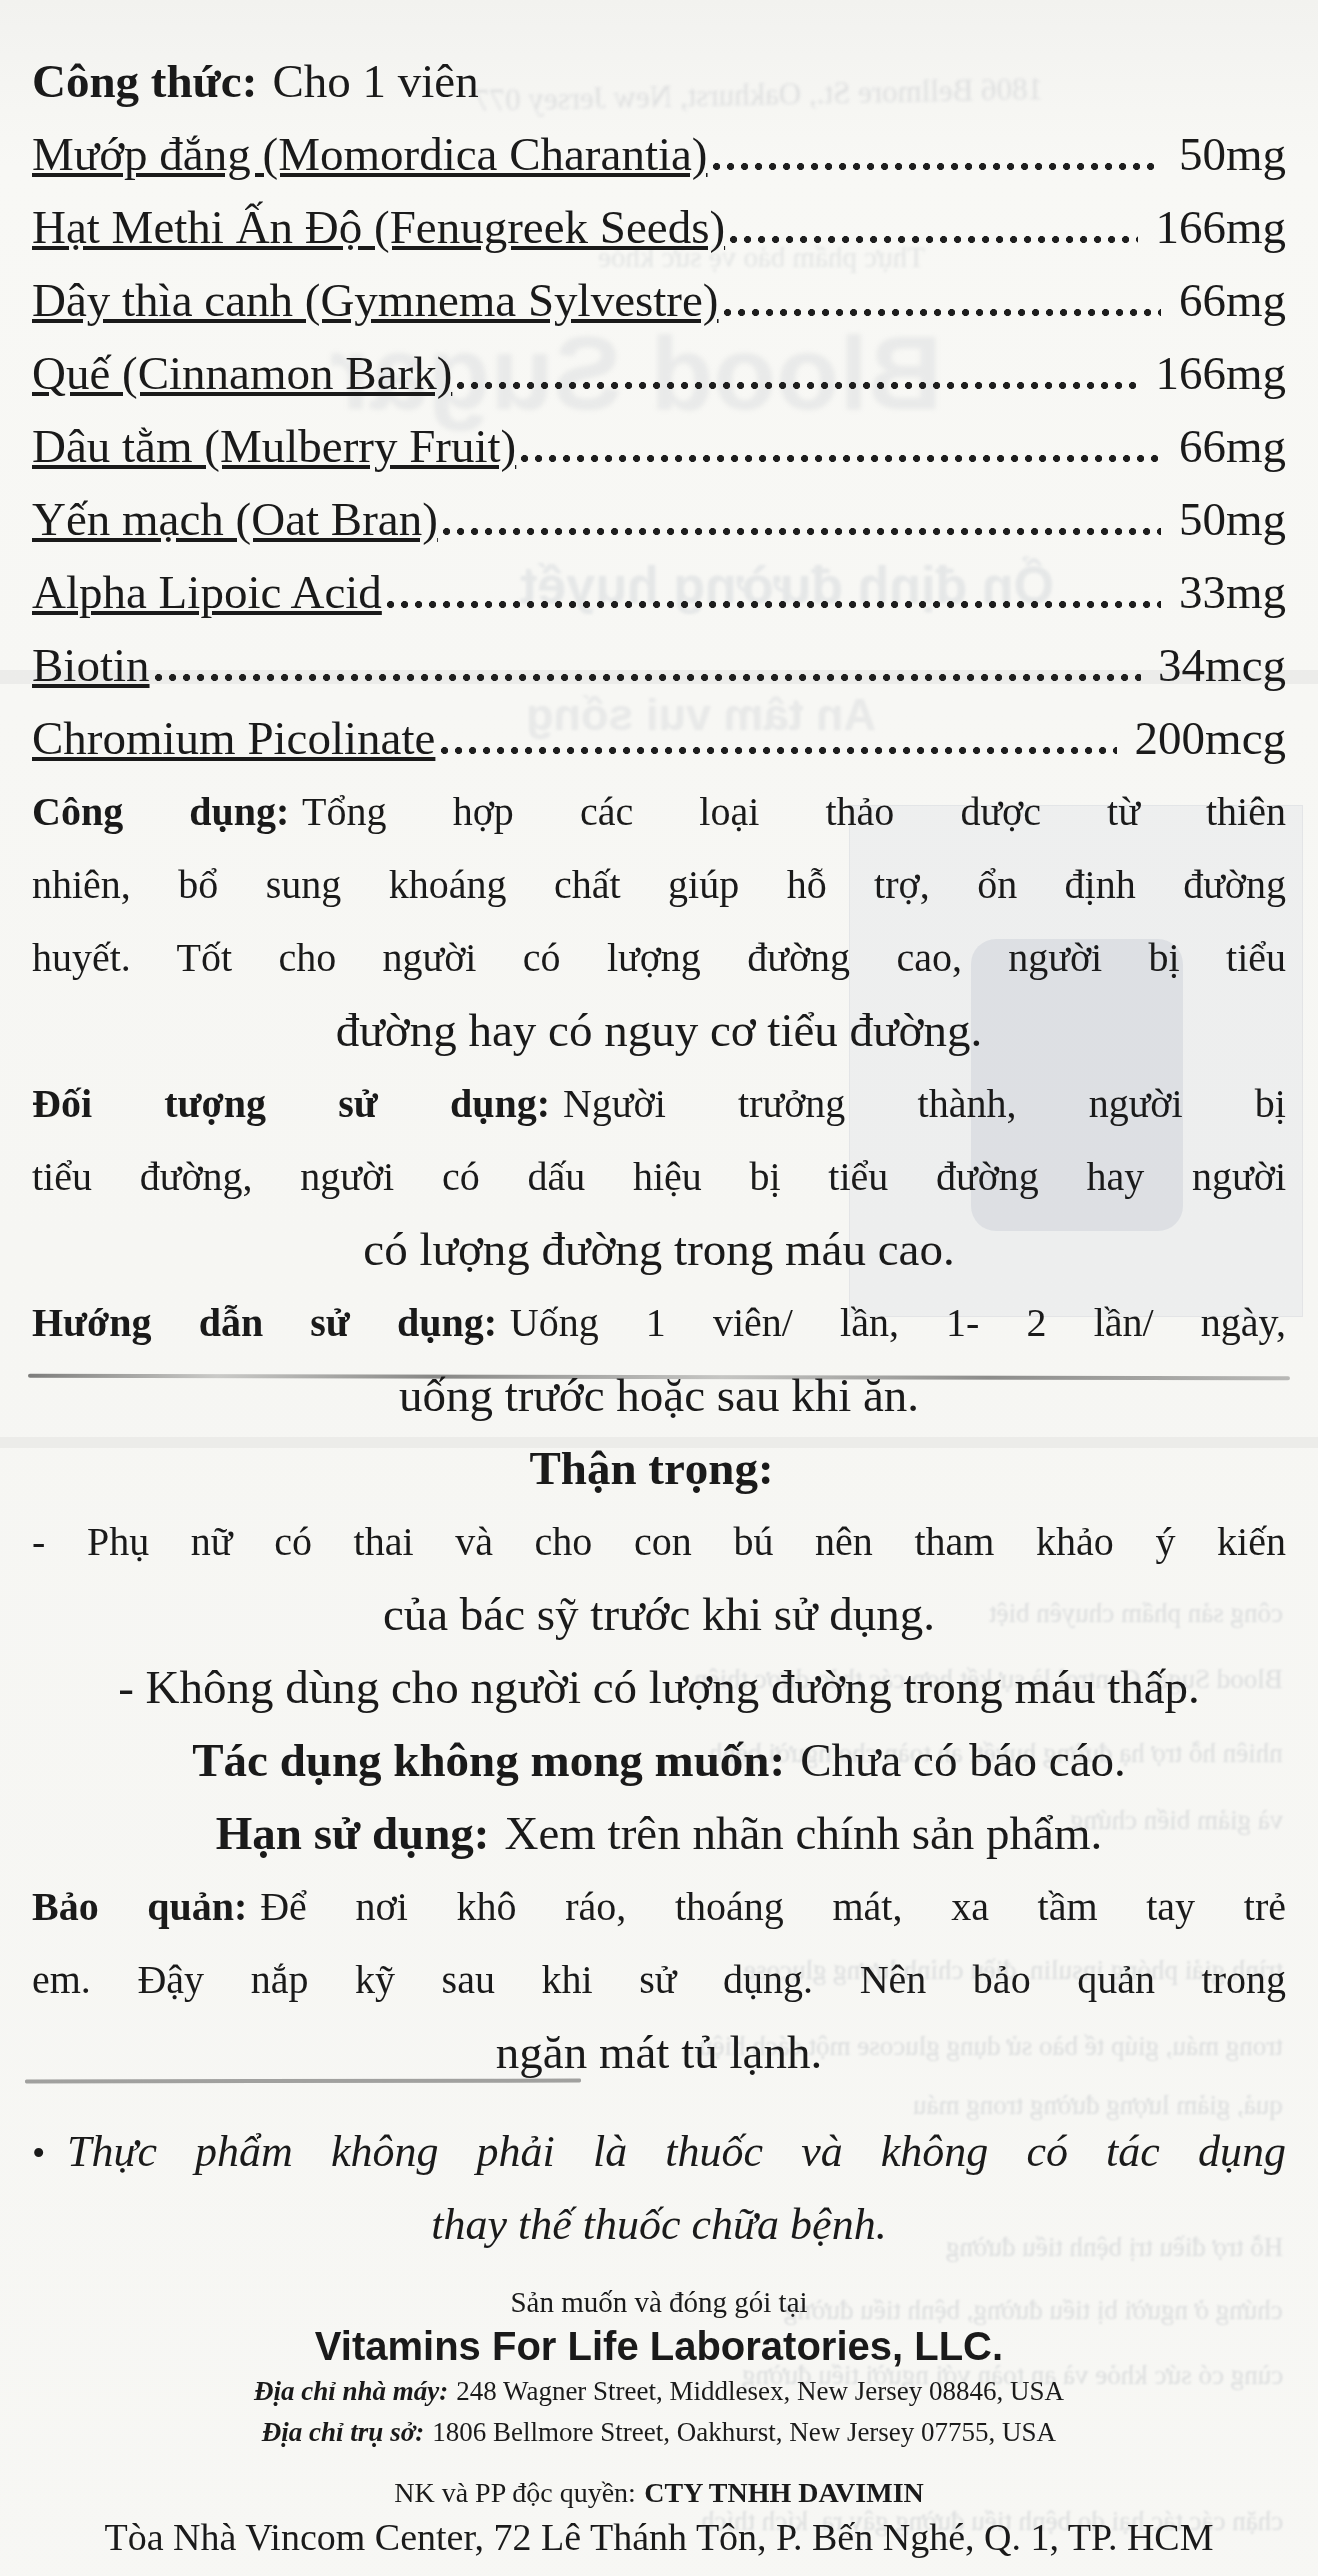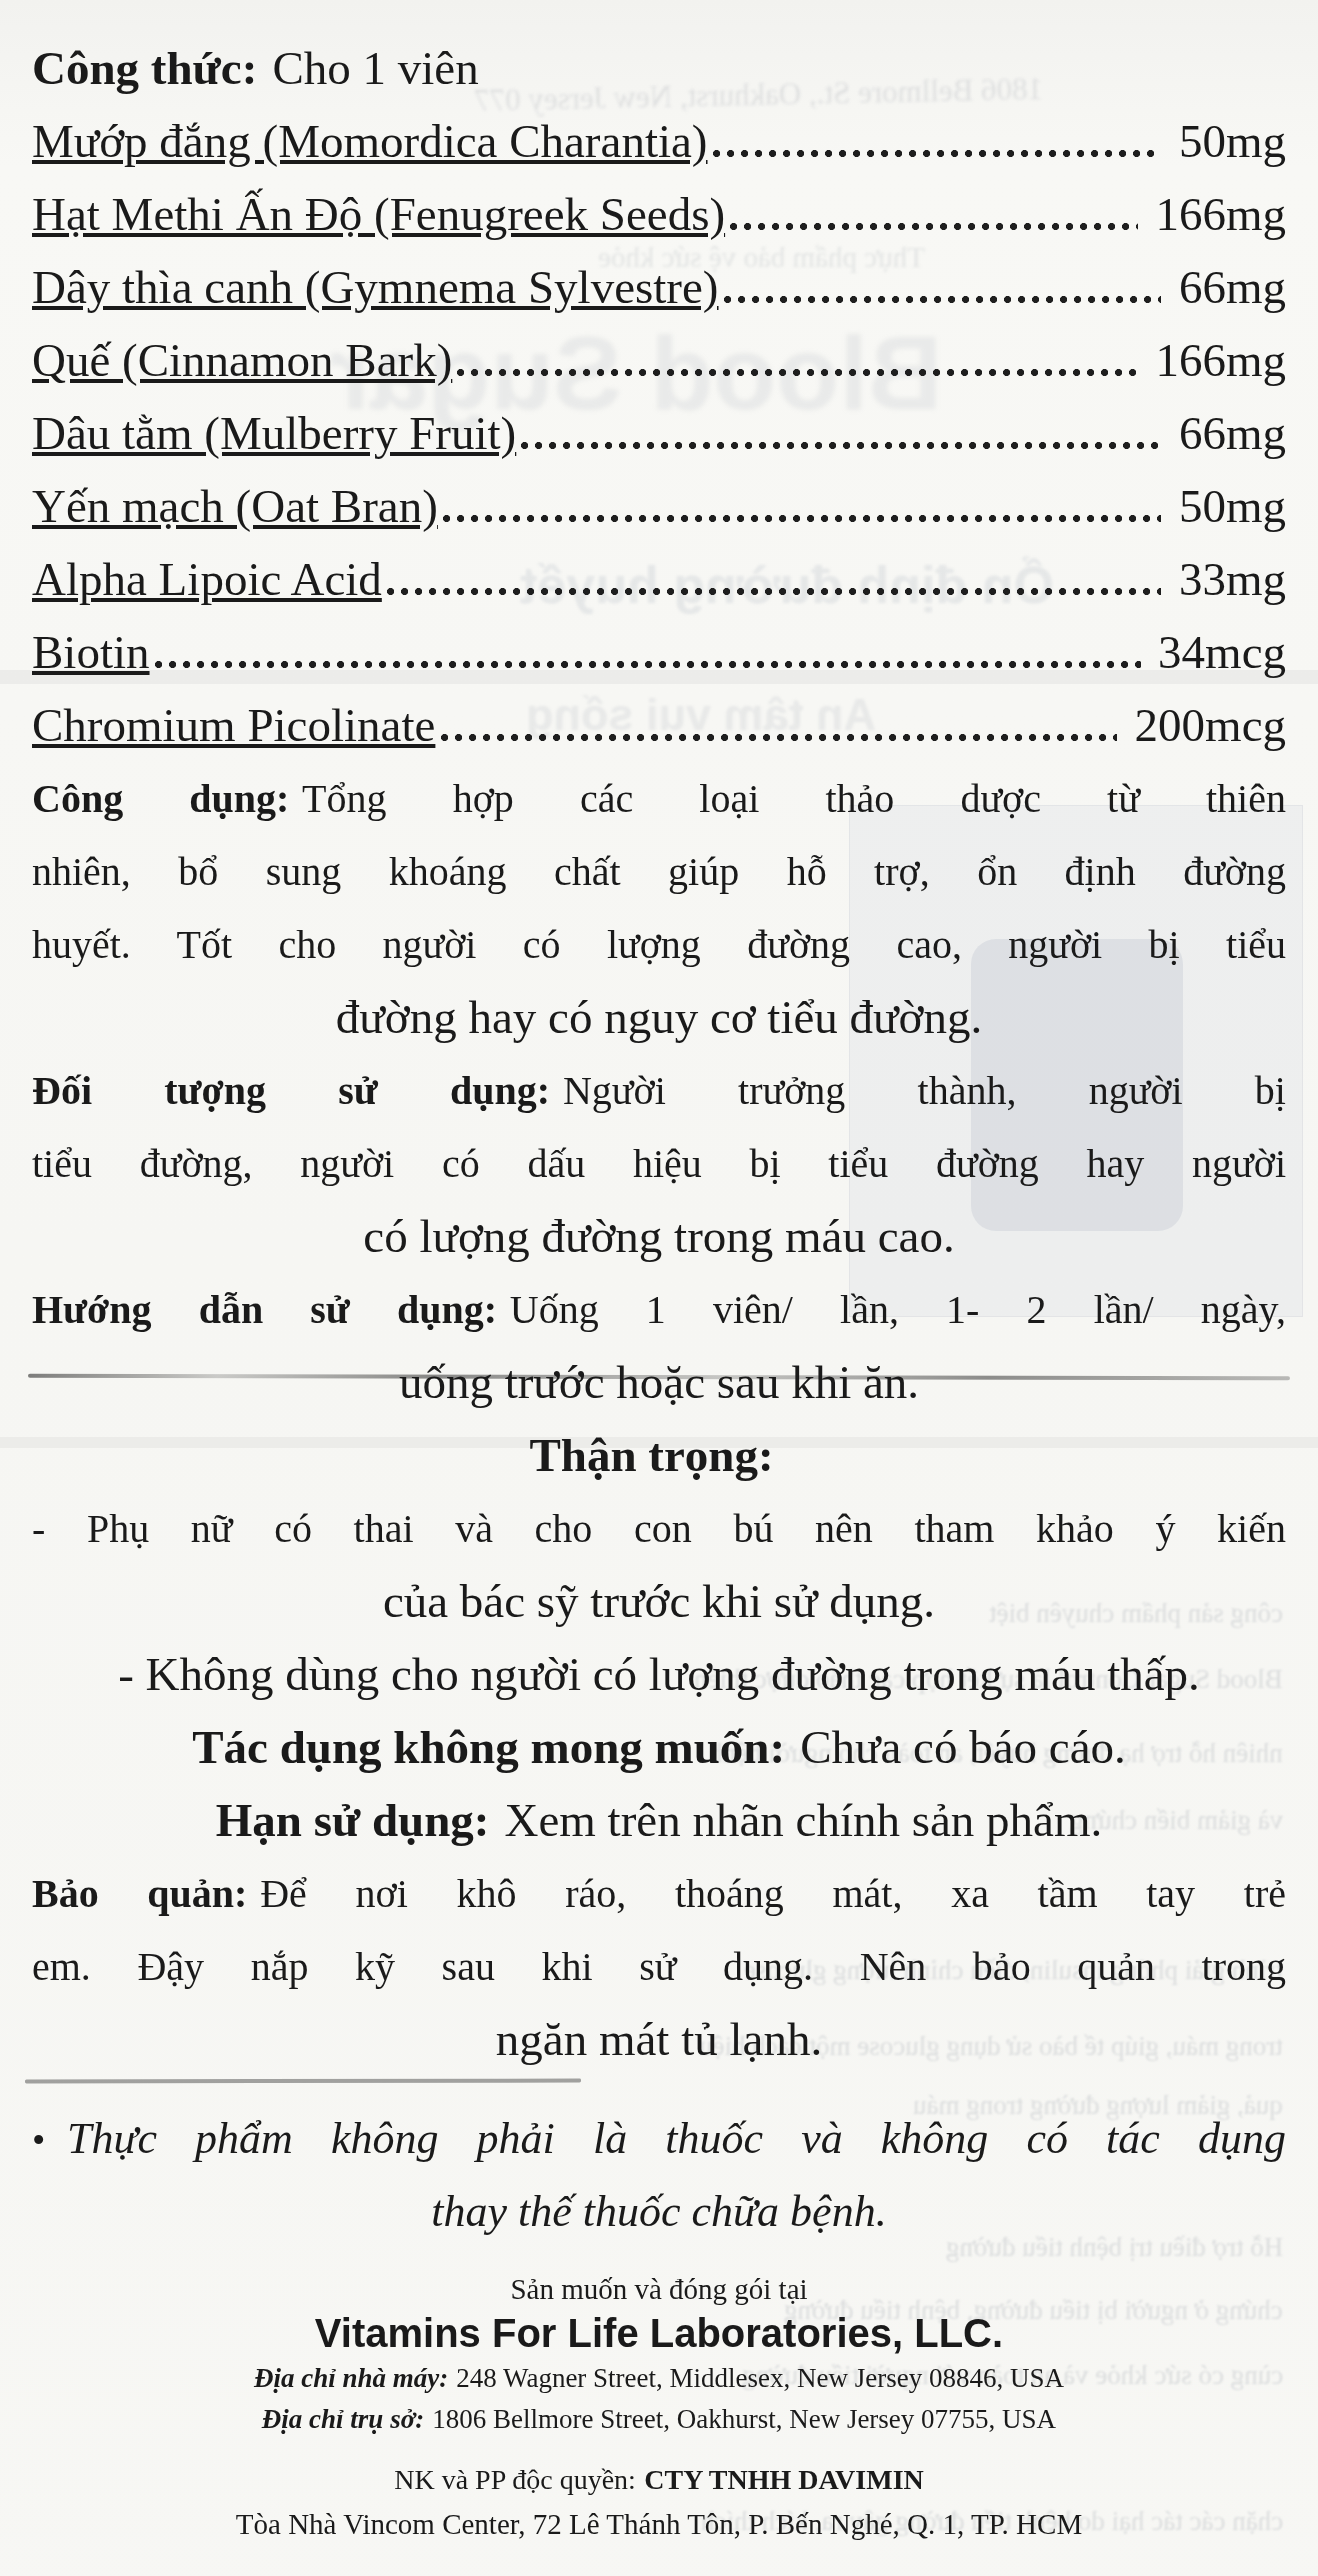--- a/index.html
+++ b/index.html
@@ -6,21 +6,21 @@
   .page {
     position: relative;
     width: 1319px;
     height: 2764px;
     overflow: hidden;
     background: linear-gradient(180deg,#f2f2ef 0%,#f8f8f5 6%,#f6f6f3 45%,#f7f7f4 100%);
     color: #1a1a1a;
     font-family: "Liberation Serif","DejaVu Serif",serif;
   }
   
-  .content { position:relative; z-index:2; padding: 32px 33px 0 32px; }
+  .content { position:relative; z-index:2; padding: 32px 33px 0 32px; margin-top: 13px; }
   .line { line-height:73px; font-size:47px; }
   .jline { line-height:73px; font-size:40px; text-align: justify; text-align-last: justify; }
   .lline { line-height:73px; font-size:47px; text-align: center; }
   .jline b, .lline b, .line b { font-weight: bold; margin-right: .32em; }
   
   .ing-row { display:flex; align-items:flex-start; height:73px; line-height:73px; font-size:47px; }
   .ing-name { white-space:nowrap;text-decoration:underline; }
   .ing-amount { white-space:nowrap; }
   .leader {
     flex:1 1 auto; height:7.2px; margin:45px 17.5px 0 5.2px;
@@ -34,21 +34,21 @@
   .disc-first { margin-top:27px; }
   .disc-bullet { font-style:normal; font-size:38px; margin-right:21.6px; }
   
   .footer { text-align:center; }
   .made-at { margin-top:23px; font-size:29px; line-height:37px; }
   .company { font-size:40px; line-height:50px; font-weight:bold; font-family:"Liberation Sans","DejaVu Sans",sans-serif; }
   .addr { font-size:27px; line-height:41px; }
   .addr b { font-style:italic; margin-right:.3em; }
   .importer { margin-top:18.5px; font-size:28px; line-height:42px; }
   .importer span.lbl { margin-right:.3em; }
-  .vincom { font-size:29px; line-height:47px; }
+  .vincom { font-size:38px; line-height:47px; }
   
   .ghost { position:absolute; z-index:1; white-space:nowrap; transform:scaleX(-1);
            filter:blur(1.5px); color:rgba(105,115,130,0.17);
            font-family:"Liberation Serif","DejaVu Serif",serif; }
   .g0 { top:77px; left:474px; font-size:31px; transform:scaleX(-1) rotate(1.2deg); }
   .g1 { top:241px; left:598px; font-size:29px; color:rgba(110,120,135,0.15); }
   .g2 { top:315px; left:330px; font-size:103px; font-weight:bold; filter:blur(2.6px);
         font-family:"Liberation Sans","DejaVu Sans",sans-serif; color:rgba(130,140,158,0.12); }
   .g3 { top:555px; left:520px; font-size:52px; font-weight:bold;
         font-family:"Liberation Sans","DejaVu Sans",sans-serif; color:rgba(130,140,158,0.15); }

